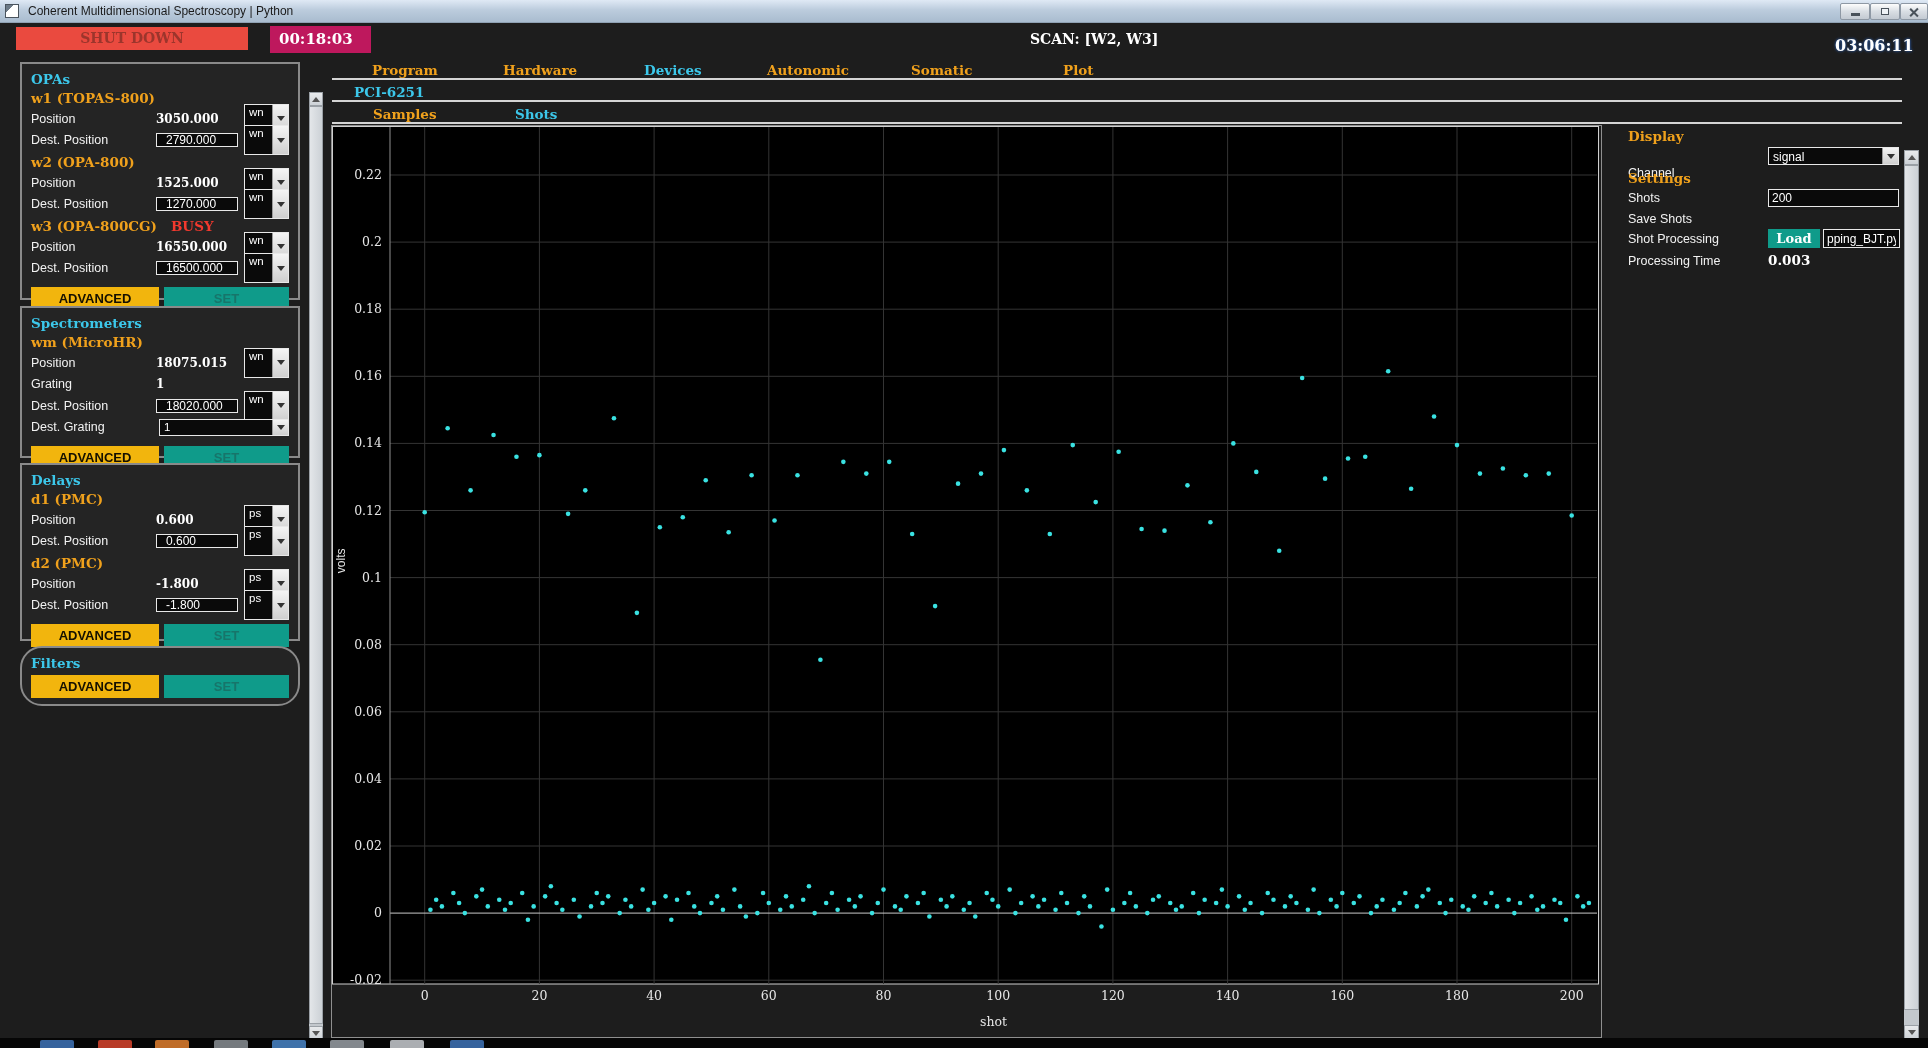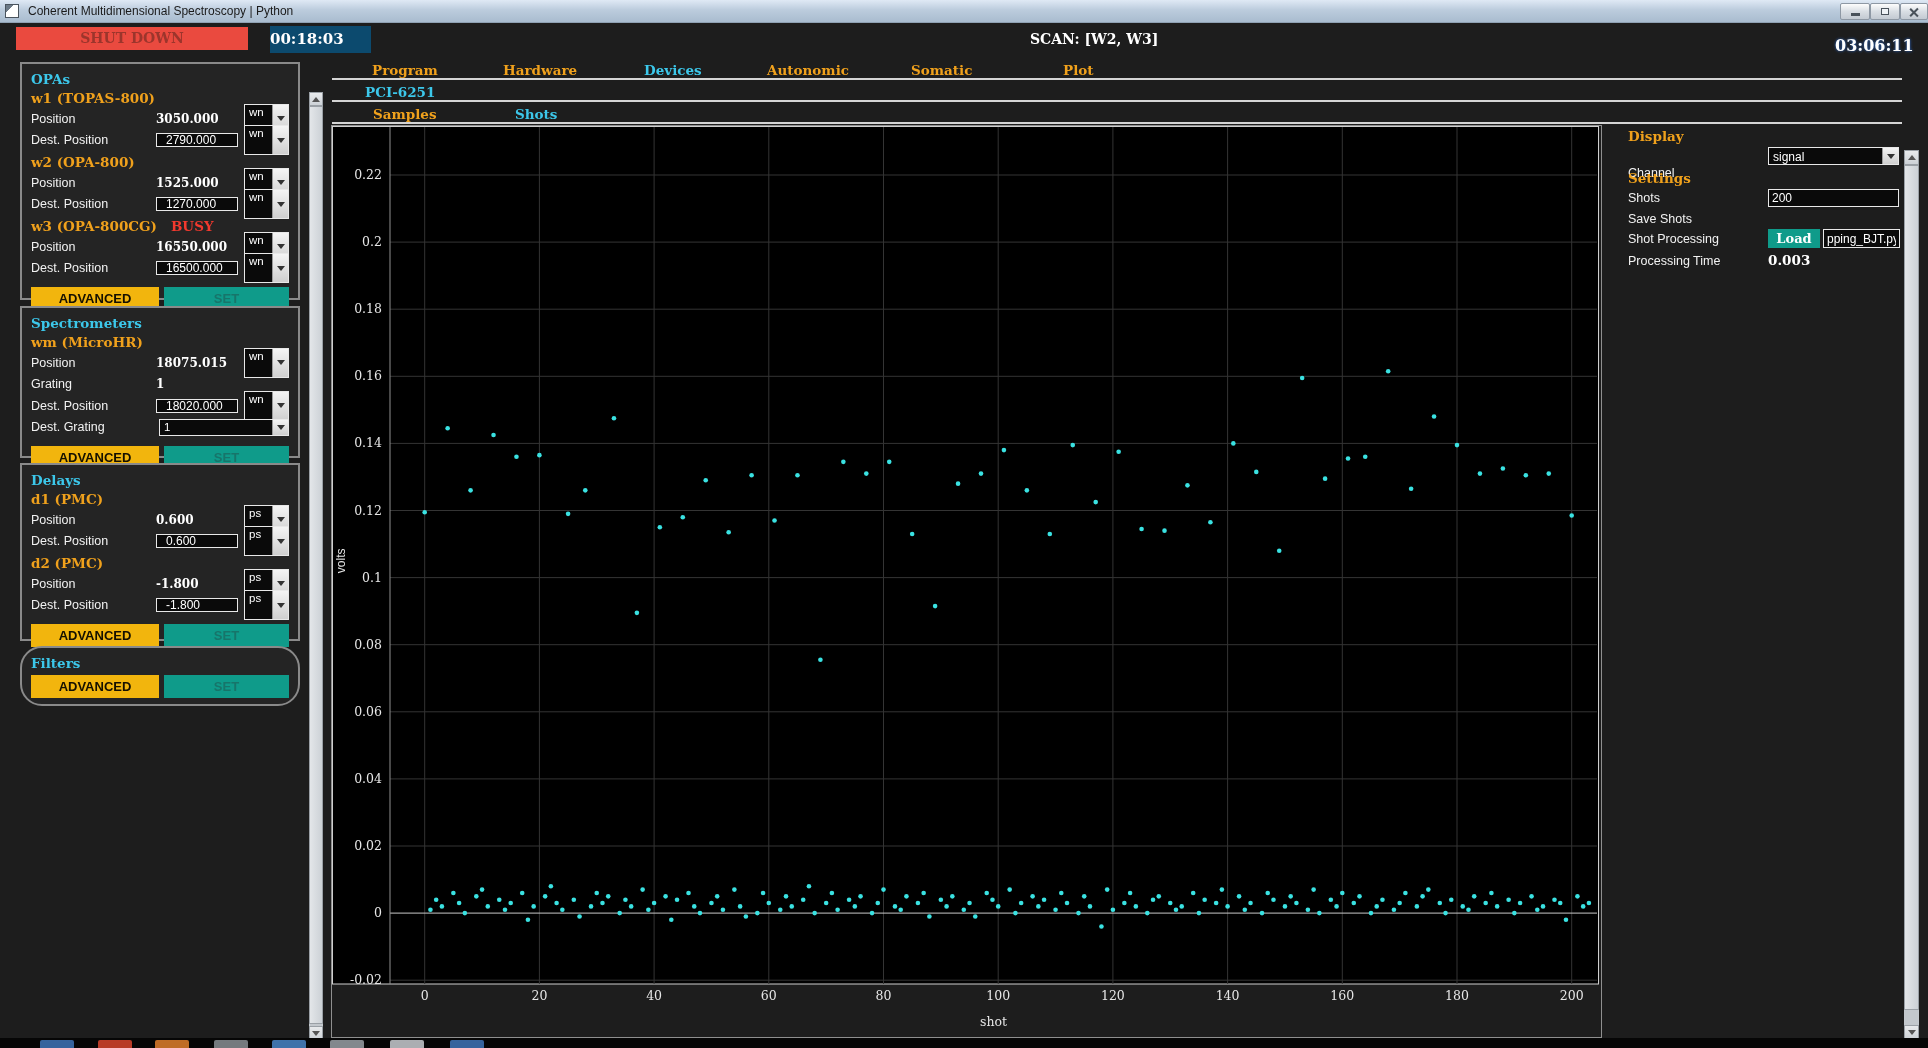--- a/index.html
+++ b/index.html
@@ -19,22 +19,22 @@
   .g-min{width:9px;height:3px;background:#49525b;margin-top:5px;}
   .g-rest{width:8px;height:7px;border:1.5px solid #49525b;box-sizing:border-box;background:#eef2f6;}
   .g-x{position:relative;width:10px;height:10px;}
   .g-x:before,.g-x:after{content:"";position:absolute;left:4px;top:0;width:2.4px;height:11px;background:#49525b;}
   .g-x:before{transform:rotate(45deg);} .g-x:after{transform:rotate(-45deg);}
 
   
   #shutdown{left:16px;top:27px;width:232px;height:23px;background:#ea4a3f;
     color:#9c352c;font-weight:bold;font-size:14px;text-align:center;line-height:23px;
     font-family:"DejaVu Serif",serif;}
-  #timer{left:270px;top:26px;width:101px;height:27px;background:#0c4a6e;color:#fff;
-    font-family:"DejaVu Serif",serif;font-weight:bold;font-size:15px;line-height:27px;box-sizing:border-box;}
+  #timer{left:270px;top:26px;width:101px;height:27px;background:#be185d;color:#fff;
+    font-family:"DejaVu Serif",serif;font-weight:bold;font-size:15px;line-height:27px;padding-left:9px;box-sizing:border-box;}
   #scan{left:1030px;top:31px;font-family:"DejaVu Serif",serif;font-weight:bold;font-size:14px;color:#fff;}
   #clock{left:1835px;top:36px;width:88px;font-family:"DejaVu Serif",serif;font-weight:bold;font-size:16px;color:#fff;
     text-shadow:0 0 3px #2d6fd8;}
 
   
   .panel{left:20px;width:280px;background:#242424;border:2px solid #8a8a8a;box-sizing:border-box;
     padding:5px 9px 8px 9px;}
   .ph{color:#3cc7ea;font-weight:bold;font-size:13.5px;font-family:"DejaVu Serif",serif;margin:2px 0 3px 0;}
   .sh{color:#f0a11c;font-weight:bold;font-size:13.5px;font-family:"DejaVu Serif",serif;margin:3px 0 2px 0;}
   .busy{color:#f2392e;margin-left:14px;}
@@ -62,21 +62,21 @@
   .sbbtn{background:linear-gradient(#e8eaec,#cdd2d7);border:1px solid #9aa0a6;box-sizing:border-box;
     display:flex;align-items:center;justify-content:center;}
   .arw-up{width:0;height:0;border:4px solid transparent;border-bottom:5px solid #555;margin-top:-4px;}
   .arw-dn{width:0;height:0;border:4px solid transparent;border-top:5px solid #555;margin-bottom:-4px;}
   .sbthumb{background:linear-gradient(90deg,#e3e6e9,#ccd1d6);border:1px solid #9aa0a6;box-sizing:border-box;}
 
   
   .tab{top:62px;font-family:"DejaVu Serif",serif;font-weight:bold;font-size:13.5px;color:#f0a11c;}
   .tab.active{color:#3cc7ea;}
   .rule{height:2px;background:#d4d4d4;left:332px;width:1570px;}
-  #pci-tab{left:365px;top:84px;font-family:"DejaVu Serif",serif;font-weight:bold;font-size:13.5px;color:#3cc7ea;}
+  #pci-tab{left:354px;top:84px;font-family:"DejaVu Serif",serif;font-weight:bold;font-size:13.5px;color:#3cc7ea;}
   .subtab{top:106px;font-family:"DejaVu Serif",serif;font-weight:bold;font-size:13.5px;}
 
   
   .rp-lbl{left:1628px;font-size:12.5px;color:#f2f2f2;}
   .rp-hdr{left:1628px;font-family:"DejaVu Serif",serif;font-weight:bold;font-size:13.5px;color:#f0a11c;}
   .rp-box{left:1768px;width:131px;height:18px;background:#0a0a0a;border:1px solid #e8e8e8;color:#fff;
     font-size:12px;font-family:"Liberation Sans",sans-serif;padding:0 3px;box-sizing:border-box;}
   #channel-select{left:1768px;top:147px;width:131px;height:18px;border:1px solid #e8e8e8;display:flex;
     background:#0a0a0a;box-sizing:border-box;}
   #channel-select .txt{flex:1;font-size:12px;color:#fff;padding:2px 0 0 4px;}

